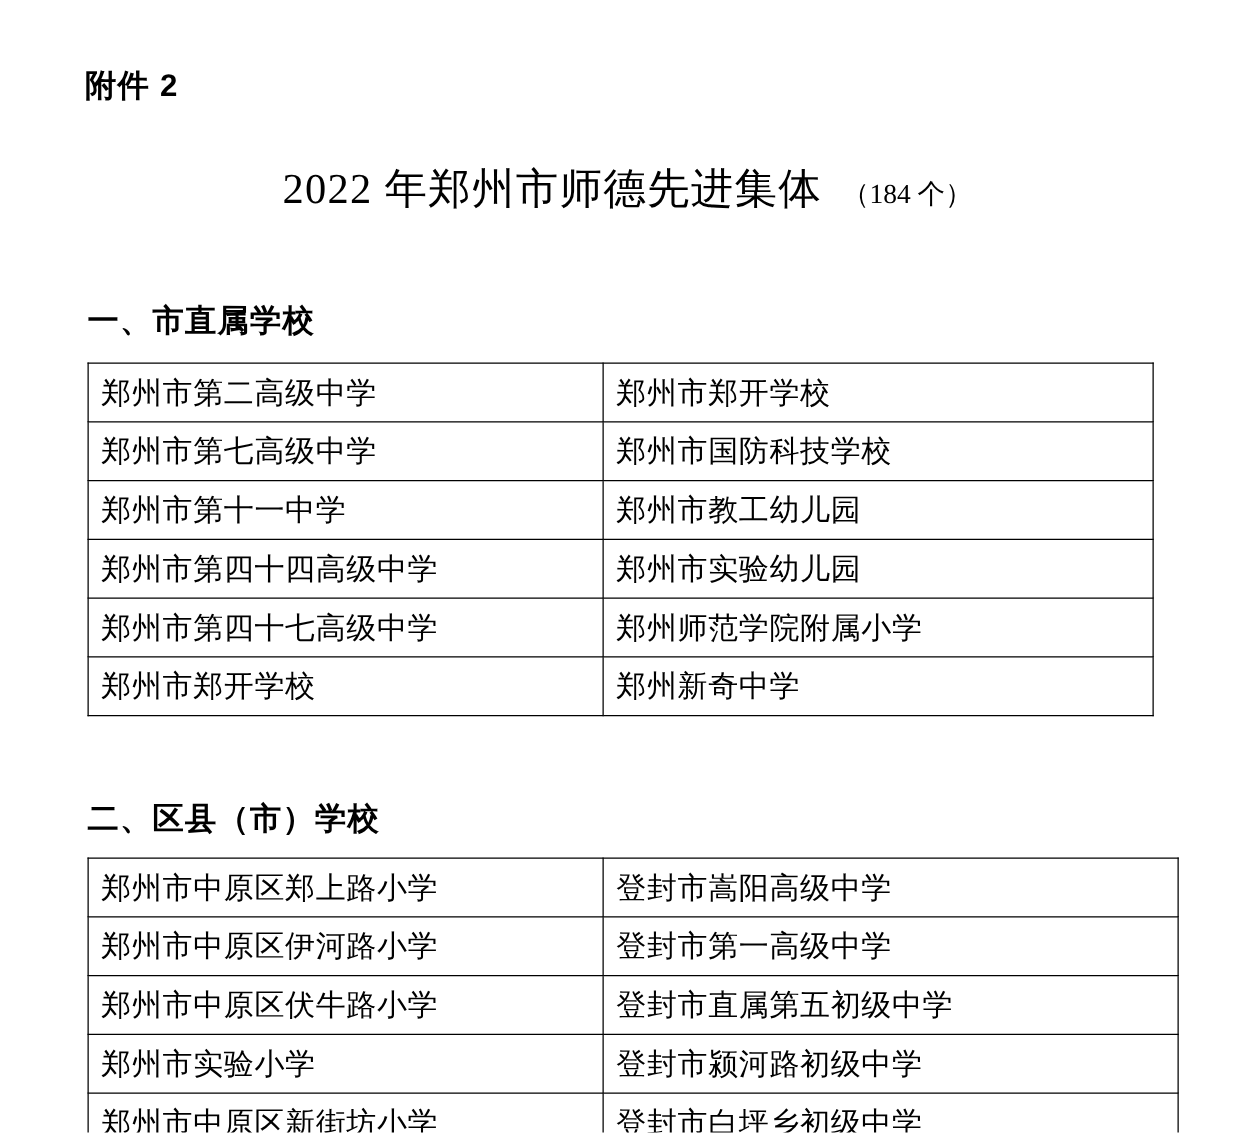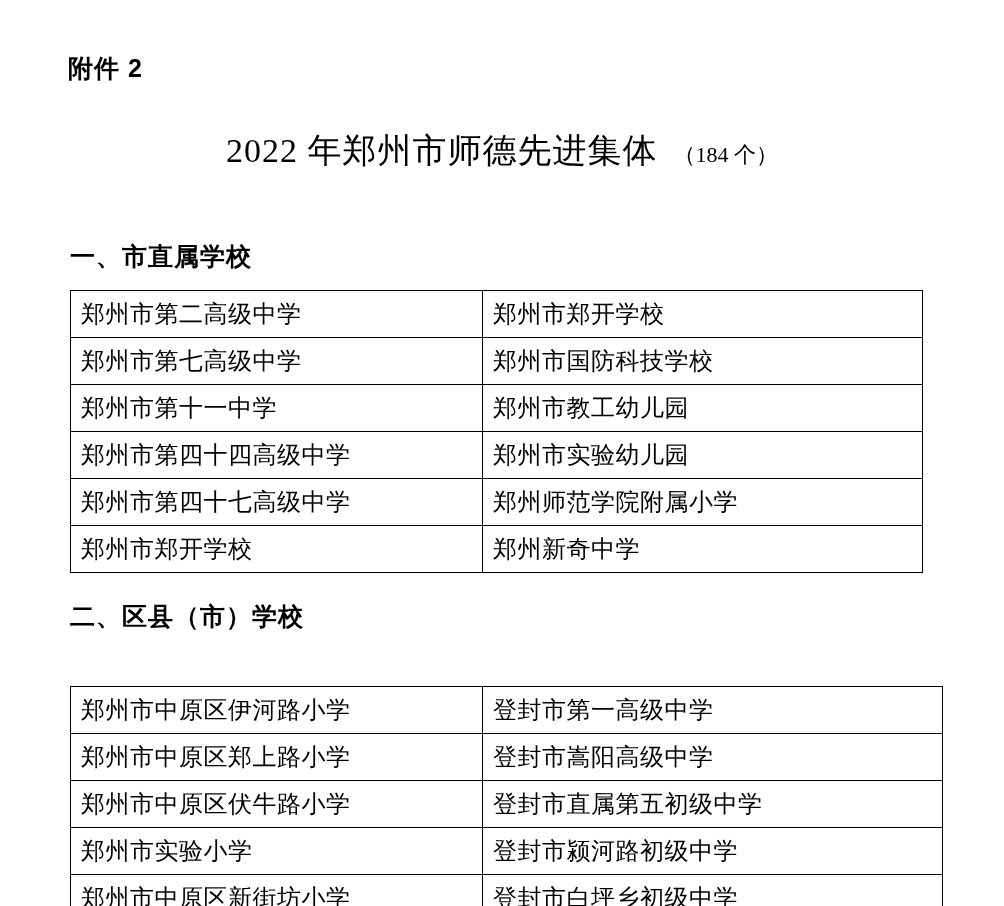--- a/index.html
+++ b/index.html
@@ -52,21 +52,21 @@
   }
   .section-heading {
     position: absolute;
     left: 70px;
     font-size: 25px;
     font-weight: bold;
     letter-spacing: 1px;
     font-family: "Liberation Sans", "DejaVu Sans", sans-serif;
   }
   .section-1 { top: 240px; }
-  .section-2 { top: 600px; }
+  .section-2 { top: 638px; }
 
   table.list-table {
     position: absolute;
     border-collapse: collapse;
     table-layout: fixed;
   }
   table.list-table td {
     border: 1px solid #000000;
     height: 46px;
     padding: 0 0 0 10px;
@@ -144,26 +144,26 @@
 
   <div class="section-heading section-2">二、区县（市）学校</div>
 
   <table class="list-table" id="table-2">
     <colgroup>
         <col class="c1">
         <col class="c2">
       </colgroup>
     <tbody>
       <tr>
+        <td>郑州市中原区郑上路小学</td>
+        <td>登封市嵩阳高级中学</td>
+      </tr>
+      <tr>
         <td>郑州市中原区伊河路小学</td>
         <td>登封市第一高级中学</td>
-      </tr>
-      <tr>
-        <td>郑州市中原区郑上路小学</td>
-        <td>登封市嵩阳高级中学</td>
       </tr>
       <tr>
         <td>郑州市中原区伏牛路小学</td>
         <td>登封市直属第五初级中学</td>
       </tr>
       <tr>
         <td>郑州市实验小学</td>
         <td>登封市颍河路初级中学</td>
       </tr>
       <tr>

